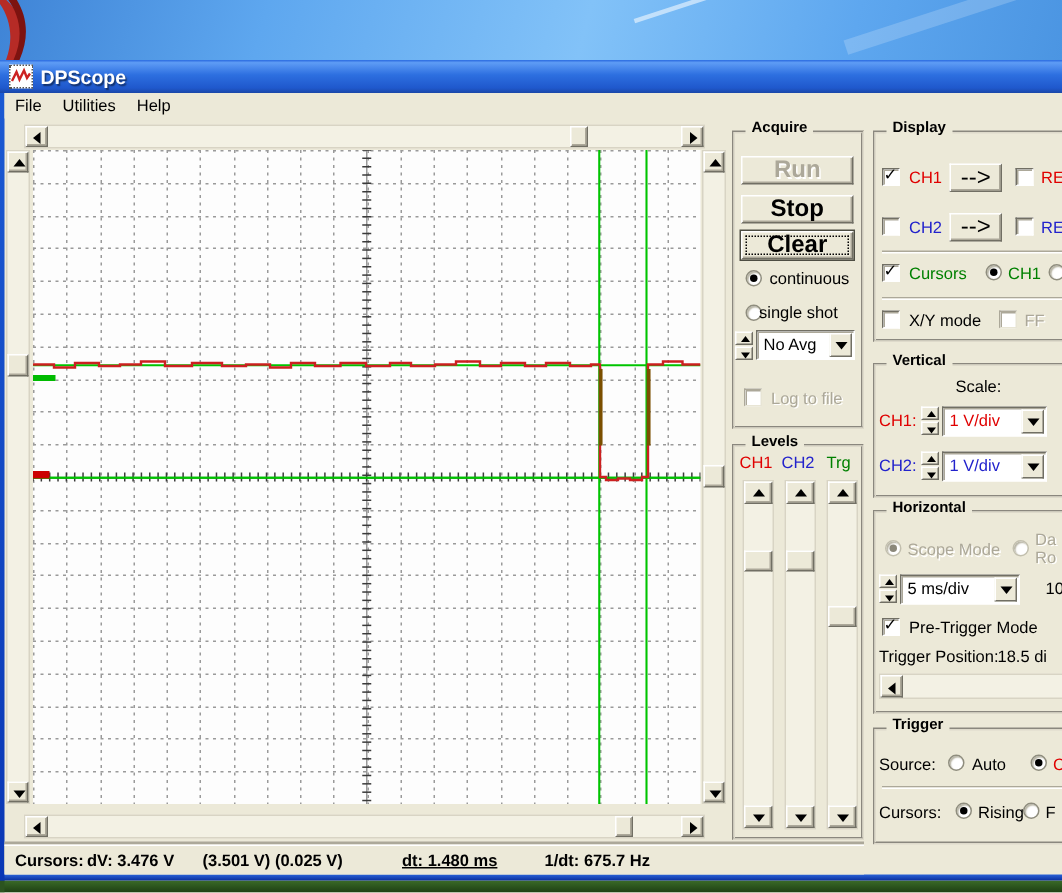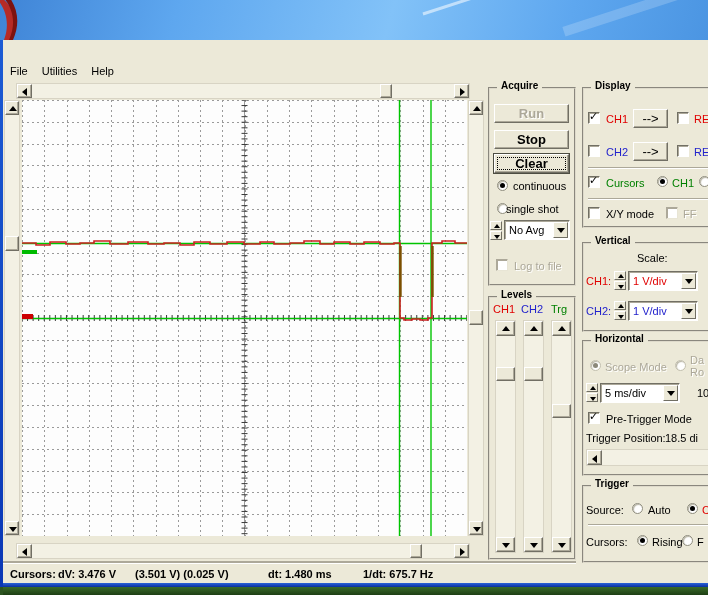--- a/index.html
+++ b/index.html
@@ -51,21 +51,21 @@
 
   
   #plot { position:absolute; left:22px; top:100px; width:445px; height:436px; background:#fdfdfd; }
 
   
   .gbox { position:absolute; border:2px groove #dedacb; }
   .gtitle { position:absolute; top:-9px; left:7px; background:#ECE9D8; padding:0 4px;
             font-weight:bold; font-size:10px; }
 
   
-  .btn { position:absolute; background:#ECE9D8; text-align:center; font-weight:bold; font-size:13px;
+  .btn { position:absolute; background:#ECE9D8; text-align:center; font-weight:bold; font-size:16px;
          border-top:1px solid #fff; border-left:1px solid #fff;
          border-right:1px solid #716f64; border-bottom:1px solid #716f64;
          box-shadow:inset -1px -1px 0 #aca899; line-height:17px; }
   .btn.disabled { color:#aca899; text-shadow:1px 1px 0 #fff; }
   .btn.default { box-shadow:0 0 0 1px #4d4d42, inset -1px -1px 0 #aca899; outline:1px dotted #000; outline-offset:-4px; }
   .chk { position:absolute; width:12px; height:12px; background:#fff;
          border-top:1px solid #716f64; border-left:1px solid #716f64;
          border-right:1px solid #fff; border-bottom:1px solid #fff;
          box-shadow:inset 1px 1px 0 #aca899; }
   .chk.checked::after { content:"✓"; font-family:"DejaVu Sans", sans-serif; font-size:11px; font-weight:bold;
@@ -114,20 +114,28 @@
       <path d="M2,-2 C14,8 20,22 12,40 L4,40 C10,24 6,10 -2,0 Z" fill="#b62b26"></path>
       <path d="M10,-2 C18,10 20,24 13,40 L9,40 C17,22 12,8 4,-2 Z" fill="#7d1310"></path>
     </svg>
   </div>
   <div id="grass"></div>
   <div id="grass2"></div>
 
   <div id="win-bottom-border"></div>
   <div id="win-left-border"></div>
 
+  <div id="titlebar">
+    <div id="title-icon">
+      <svg width="14" height="14" style="position:absolute;left:0;top:0">
+        <polyline points="1,10 4,4 6,9 9,3 11,8 13,5" fill="none" stroke="#cc2222" stroke-width="1.6"></polyline>
+      </svg>
+    </div>
+    <span id="title-text">DPScope</span>
+  </div>
 
   <div id="menubar">
     <span class="menu-item">File</span>
     <span class="menu-item">Utilities</span>
     <span class="menu-item">Help</span>
   </div>
 
   <div class="sb-track" style="left:16px; top:83px; width:454px; height:16px;"></div>
   <div class="sb-btn" style="left:17px; top:84px; width:15px; height:14px;">
       <div class="tri tri-left" style="left:4px; top:3px;"></div>
@@ -526,17 +534,17 @@
   <span class="lbl" style="left:586px; top:536px;">Cursors:</span>
   <div class="radio sel" style="left:637px; top:535px;"></div>
   <span class="lbl" style="left:652px; top:536px;">Rising</span>
   <div class="radio" style="left:682px; top:535px;"></div>
   <span class="lbl" style="left:697px; top:536px;">F</span>
 
   <div id="statusbar">
     <span class="status-seg" style="left:7px;">Cursors:</span>
     <span class="status-seg" style="left:55px;">dV: 3.476 V</span>
     <span class="status-seg" style="left:132px;">(3.501 V) (0.025 V)</span>
-    <span class="status-seg" style="left:265px;">dt: 1.480 ms</span>
+    <span class="status-seg" style="left:265px;text-decoration:underline;">dt: 1.480 ms</span>
     <span class="status-seg" style="left:360px;">1/dt: 675.7 Hz</span>
   </div>
 
 </div>
 
 </body></html>

